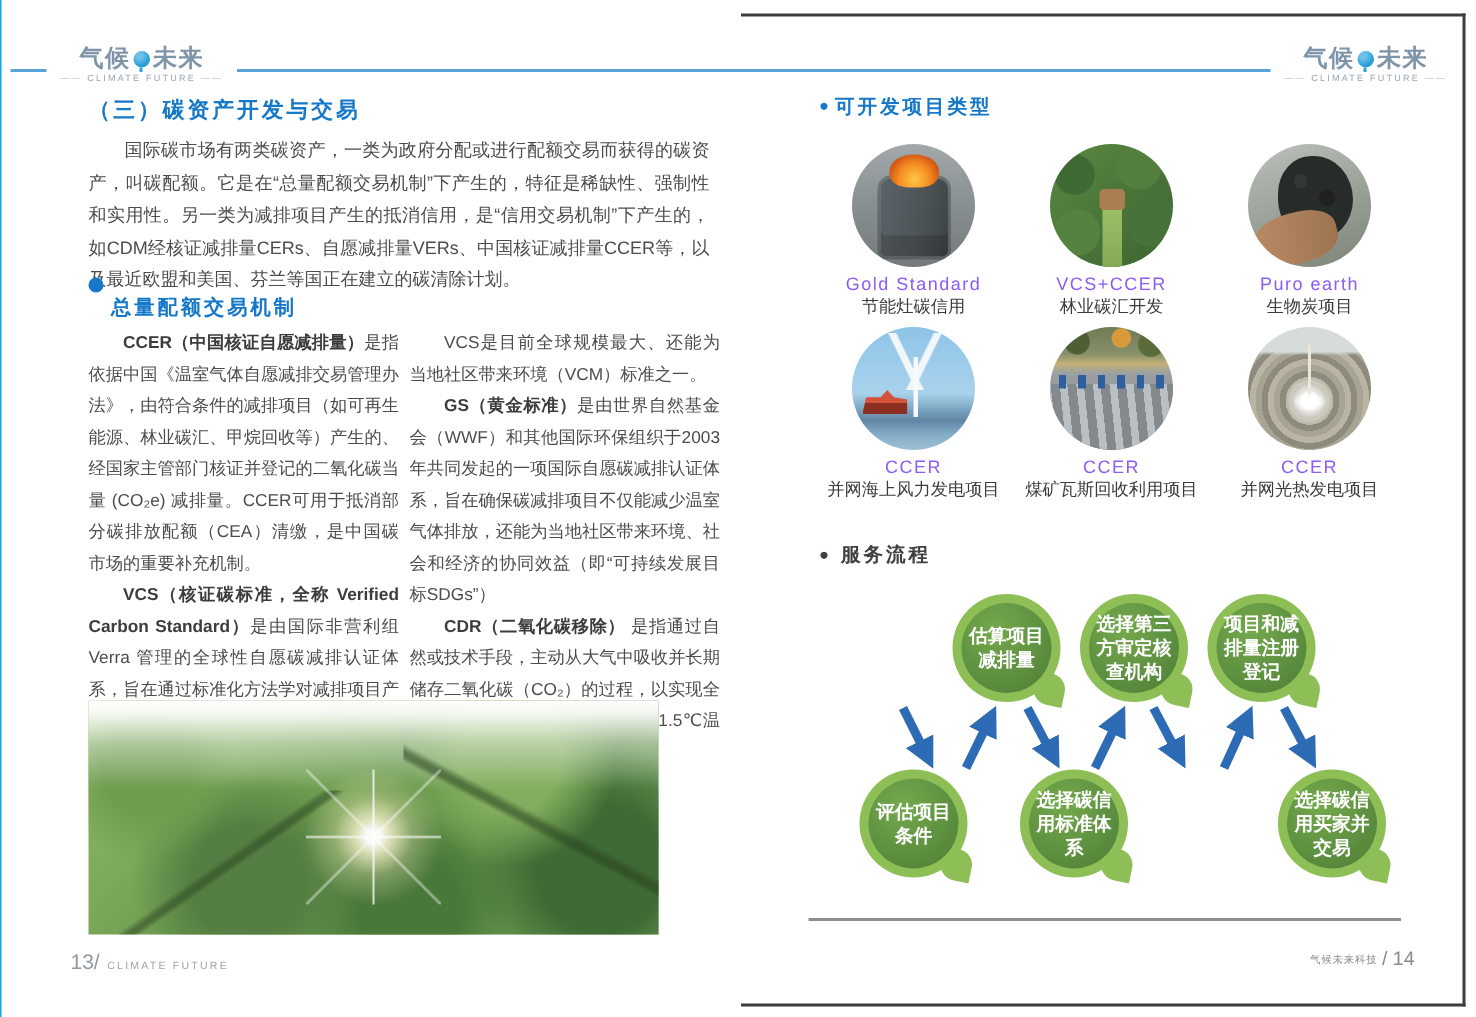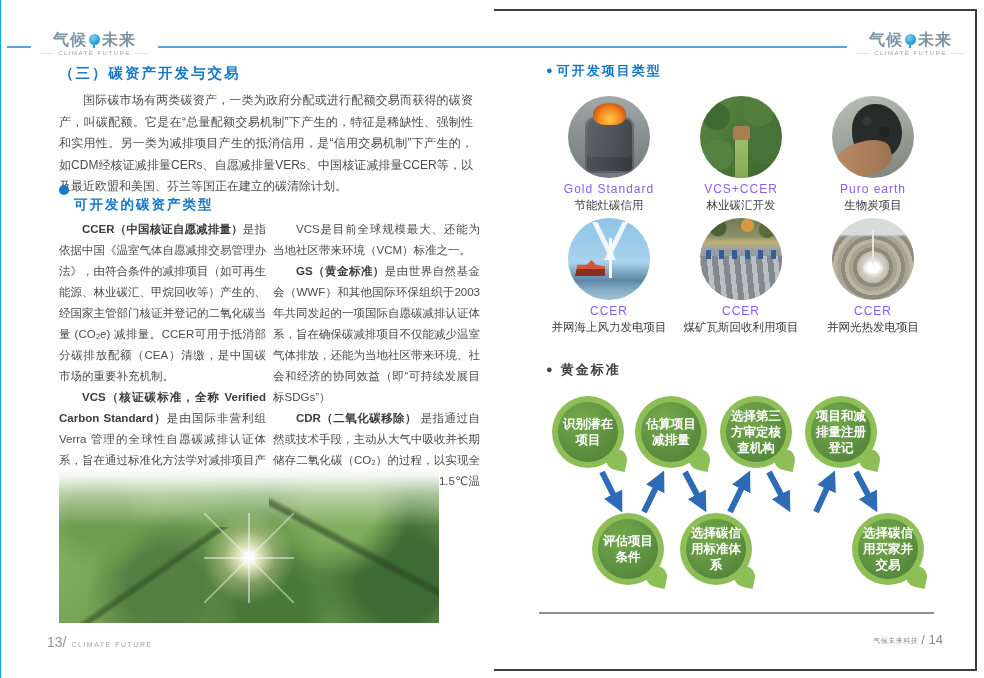--- a/index.html
+++ b/index.html
@@ -122,21 +122,21 @@
       linear-gradient(180deg,#d6dcda 0 20%,rgba(214,220,218,0) 23%),
       radial-gradient(circle at 50% 60%,#ffffff 0 5px,rgba(255,255,255,.6) 9px,rgba(255,255,255,0) 16px),
       repeating-radial-gradient(circle at 50% 60%,#b9b4a4 0 4px,#8e8a7c 4px 8px,#a8a494 8px 12px);}
   .ph-csp::before{content:'';position:absolute;left:40px;top:12px;width:2px;height:38px;background:#ece7d8;}
   .ph-csp::after{content:'';position:absolute;left:30px;top:44px;width:22px;height:12px;
       background:radial-gradient(ellipse,#ffffff 0 30%,rgba(255,255,255,0) 75%);}
 
   
   .bubble{position:absolute;width:72px;height:72px;}
   .b1{left:551px;top:396px;} .b2{left:634px;top:396px;} .b3{left:719px;top:396px;} .b4{left:804px;top:396px;}
-  .b5{left:591px;top:513px;} .b6{left:679px;top:513px;} .b7{left:764px;top:513px;} .b8{left:851px;top:513px;}
+  .b5{left:572px;top:513px;} .b6{left:679px;top:513px;} .b7{left:764px;top:513px;} .b8{left:851px;top:513px;}
   .bubble .tail{position:absolute;right:-3px;bottom:-2px;width:21px;height:21px;background:#8ebf56;
       border-radius:50% 50% 0 50%;transform:rotate(12deg);}
   .bubble .ring{position:absolute;inset:0;border-radius:50%;background:#8ebf56;}
   .bubble .inner{position:absolute;inset:6px;border-radius:50%;
       background:radial-gradient(circle at 38% 30%,#74a94c 0%,#5e9140 55%,#4e7c36 100%);}
   .bubble .txt{position:absolute;inset:0;display:flex;align-items:center;justify-content:center;
       text-align:center;color:#fff;font-weight:bold;font-size:12.5px;line-height:1.3;padding:9px;box-sizing:border-box;}
 
   .rp-divider{left:538px;top:612px;width:395px;height:2px;background:#8f8f8f;}
   .footer-right{left:820px;top:630px;width:122px;text-align:right;color:#8b8b8b;white-space:nowrap;}
@@ -166,21 +166,21 @@
       <span>未来</span>
     </div>
     <div class="logo-en">CLIMATE FUTURE</div>
   </div>
 
   <div class="abs page-title">（三）碳资产开发与交易</div>
 
   <div class="abs intro">国际碳市场有两类碳资产，一类为政府分配或进行配额交易而获得的碳资产，叫碳配额。它是在“总量配额交易机制”下产生的，特征是稀缺性、强制性和实用性。另一类为减排项目产生的抵消信用，是“信用交易机制”下产生的，如CDM经核证减排量CERs、自愿减排量VERs、中国核证减排量CCER等，以及最近欧盟和美国、芬兰等国正在建立的碳清除计划。</div>
 
   <div class="abs section-dot"></div>
-  <div class="abs section-title">可开发的碳资产类型</div>
+  <div class="abs section-title">总量配额交易机制</div>
 
   <div class="abs col col-1">
     <p><b>CCER（中国核证自愿减排量）</b><span>是指依据中国《温室气体自愿减排交易管理办法》，由符合条件的减排项目（如可再生能源、林业碳汇、甲烷回收等）产生的、经国家主管部门核证并登记的二氧化碳当量 (CO₂e) 减排量。CCER可用于抵消部分碳排放配额（CEA）清缴，是中国碳市场的重要补充机制。</span></p>
     <p><b>VCS（核证碳标准，全称 Verified Carbon Standard）</b><span>是由国际非营利组 Verra 管理的全球性自愿碳减排认证体系，旨在通过标准化方法学对减排项目产生的碳信用（Carbon Credit）进行核证和交易。</span></p>
   </div>
 
   <div class="abs col col-2">
     <p><b></b><span>VCS是目前全球规模最大、还能为当地社区带来环境（VCM）标准之一。</span></p>
     <p><b>GS（黄金标准）</b><span>是由世界自然基金会（WWF）和其他国际环保组织于2003年共同发起的一项国际自愿碳减排认证体系，旨在确保碳减排项目不仅能减少温室气体排放，还能为当地社区带来环境、社会和经济的协同效益（即“可持续发展目标SDGs”）</span></p>
     <p><b>CDR（二氧化碳移除）</b><span> 是指通过自然或技术手段，主动从大气中吸收并长期储存二氧化碳（CO₂）的过程，以实现全球气候目标（如《巴黎协定》的1.5℃温控目标）。</span></p>
@@ -222,45 +222,39 @@
     <div class="ph ph-pipes"></div>
     <div class="t1">CCER</div>
     <div class="t2">煤矿瓦斯回收利用项目</div>
   </div>
   <div class="proj p-r2c3">
     <div class="ph ph-csp"></div>
     <div class="t1">CCER</div>
     <div class="t2">并网光热发电项目</div>
   </div>
 
-  <div class="abs rp-h2"><span class="dot">●</span><span>黄金标准</span></div>
+  <div class="abs rp-h2"><span class="dot">●</span><span>服务流程</span></div>
 
   <svg class="abs" style="left:530px;top:390px;" width="420" height="215" viewBox="0 0 420 215">
     <defs>
       <marker id="ah" markerWidth="3.4" markerHeight="3.4" refX="2.2" refY="1.7" orient="auto">
         <path d="M0,0 L3.4,1.7 L0,3.4 Z" fill="#2d6cb5"></path>
       </marker>
     </defs>
     <g stroke="#2d6cb5" stroke-width="6" marker-end="url(#ah)">
       <line x1="71" y1="82" x2="88" y2="116"></line>
       <line x1="113" y1="122" x2="130" y2="87"></line>
       <line x1="154" y1="82" x2="172" y2="116"></line>
       <line x1="199" y1="122" x2="216" y2="87"></line>
       <line x1="238" y1="82" x2="256" y2="116"></line>
       <line x1="285" y1="122" x2="301" y2="87"></line>
       <line x1="325" y1="82" x2="343" y2="116"></line>
     </g>
   </svg>
 
-  <div class="bubble b1">
-      <div class="tail"></div>
-      <div class="ring"></div>
-      <div class="inner"></div>
-      <div class="txt">识别潜在项目</div>
-    </div>
   <div class="bubble b2">
       <div class="tail"></div>
       <div class="ring"></div>
       <div class="inner"></div>
       <div class="txt">估算项目减排量</div>
     </div>
   <div class="bubble b3">
       <div class="tail"></div>
       <div class="ring"></div>
       <div class="inner"></div>

